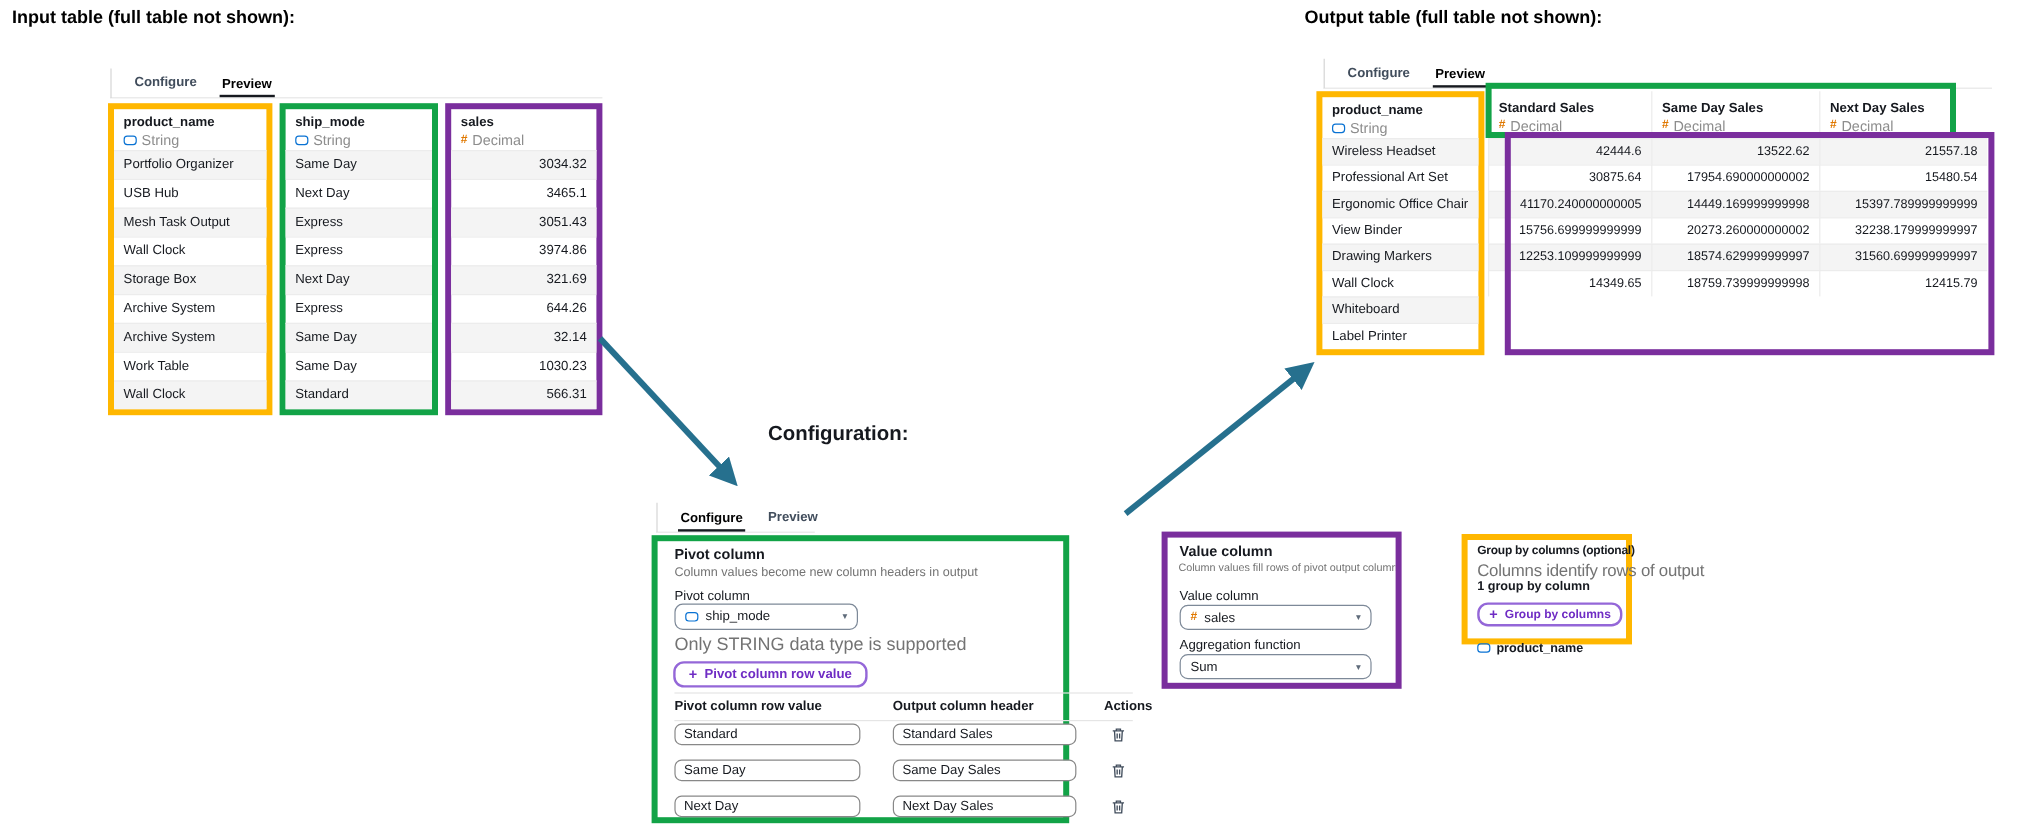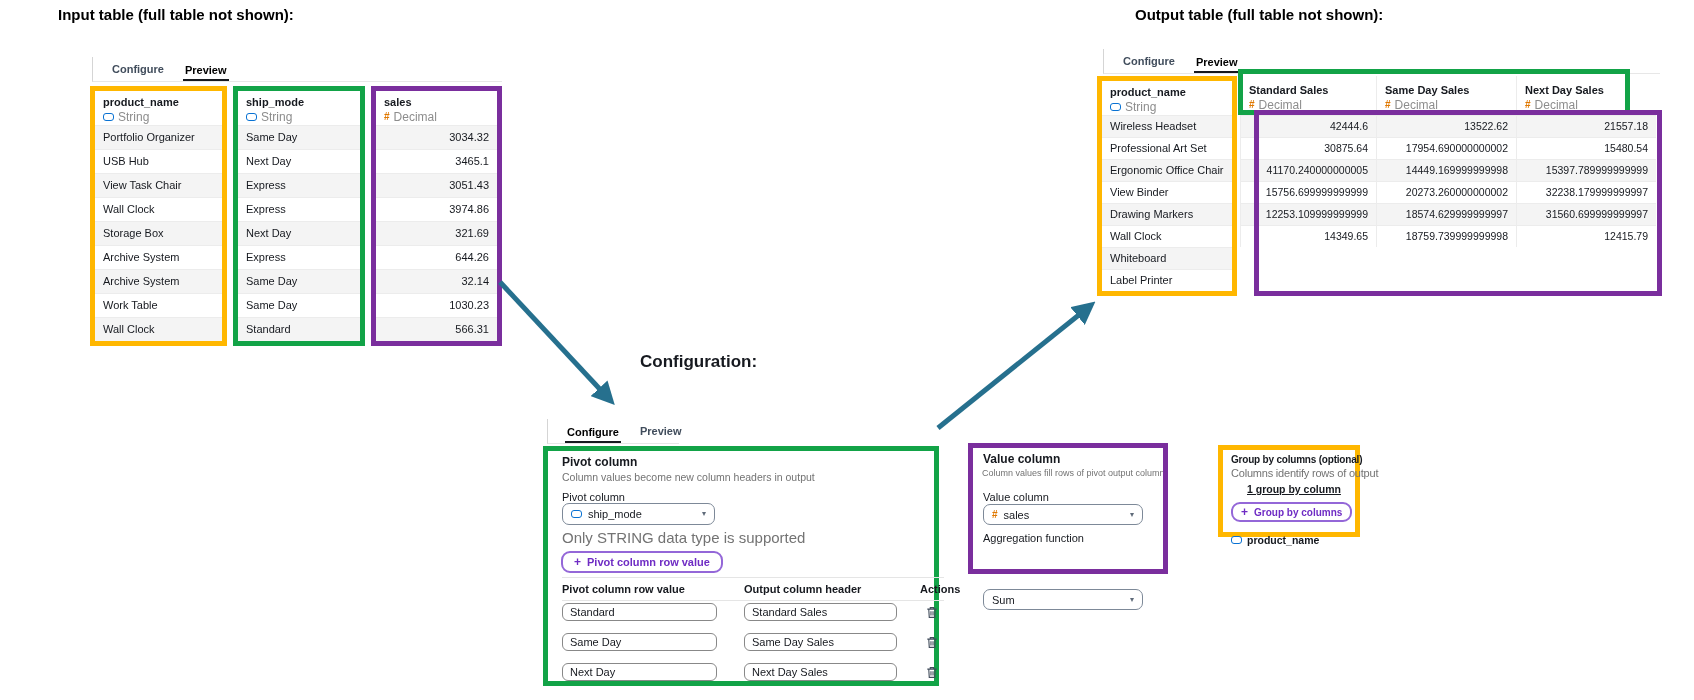--- a/index.html
+++ b/index.html
@@ -1,19 +1,19 @@
 <!DOCTYPE html>
 <html><head>
 <meta charset="utf-8">
 <style>
   *{margin:0;padding:0;box-sizing:border-box;}
   html,body{width:1694px;height:700px;background:#fff;font-family:"Liberation Sans",sans-serif;color:#16191f;overflow:hidden;}
   body{position:relative;}
   .abs{position:absolute;}
-  .big-title{position:absolute;font-size:15px;font-weight:700;color:#000;white-space:nowrap;margin-left:48px;}
+  .big-title{position:absolute;font-size:15px;font-weight:700;color:#000;white-space:nowrap;}
 
   
   .tabstrip{position:absolute;display:flex;align-items:flex-end;border-left:1px solid #d5d5d5;border-bottom:1px solid #e7e7e7;background:#fff;}
   .tab{font-size:11px;font-weight:700;color:#414d5c;margin-left:17px;padding:6px 2px 6px;white-space:nowrap;cursor:pointer;}
   .tab.selected{color:#000;padding-bottom:3.5px;border-bottom:2.5px solid #16191f;}
 
   
   #input-columns{position:absolute;left:90px;top:86px;display:flex;gap:6px;}
   .in-col{border-style:solid;border-width:5px;background:#fff;}
   .box-yellow{border-color:#FFB700;}
@@ -56,21 +56,21 @@
   .caret{margin-left:auto;color:#5f6b7a;font-size:8px;line-height:1;}
   .purple-btn{position:absolute;display:inline-flex;align-items:center;gap:6px;border:2px solid #9467d8;border-radius:9px;background:#fff;color:#6F2CC4;font-weight:700;font-size:11px;padding:3px 11px;font-family:inherit;white-space:nowrap;cursor:pointer;}
   .plus{font-size:12px;font-weight:700;line-height:1;}
   .cfg-thead{position:absolute;width:382px;display:grid;grid-template-columns:182px 176px 1fr;border-top:1px solid #e5e5e5;border-bottom:1px solid #e5e5e5;padding:5px 0;font-size:11px;font-weight:700;}
   .cfg-row{position:absolute;left:14px;width:382px;display:grid;grid-template-columns:182px 176px 1fr;align-items:center;}
   .cfg-input{height:18px;border:1px solid #888;border-radius:6px;padding:0 7px;font-size:11px;font-family:inherit;background:#fff;color:#16191f;}
   .cfg-input.w1{width:155px;}.cfg-input.w2{width:153px;}
   .trash-btn{background:none;border:none;cursor:pointer;justify-self:start;margin-left:6px;padding:0;height:14px;line-height:0;}
   .vc-sub{position:absolute;font-size:9px;color:#737373;white-space:nowrap;overflow:hidden;}
   .gb-title{position:absolute;font-size:10px;font-weight:700;letter-spacing:-0.2px;white-space:nowrap;}
-  .gb-sub{position:absolute;font-size:11px;color:#737373;letter-spacing:-0.2px;white-space:nowrap;}
+  .gb-sub{position:absolute;font-size:14px;color:#737373;letter-spacing:-0.2px;white-space:nowrap;}
   .gb-count{position:absolute;font-size:10.5px;font-weight:700;white-space:nowrap;}
   .gb-chip{position:absolute;display:flex;align-items:center;gap:5px;font-size:10.5px;font-weight:600;white-space:nowrap;}
 </style>
 </head>
 <body>
 
 <div class="big-title" style="left:10px;top:6px;">Input table (full table not shown):</div>
 <div class="big-title" style="left:1087px;top:6px;">Output table (full table not shown):</div>
 <div class="abs" style="left:640px;top:352px;font-size:17px;font-weight:700;">Configuration:</div>
 
@@ -92,21 +92,21 @@
     <div class="in-col w-prod box-yellow">
       <div class="col-head">
         <div class="col-name">product_name</div>
         <div class="col-type">
           <span class="string-icon"></span>
           <span class="type-text">String</span>
         </div>
       </div>
       <div class="cell alt">Portfolio Organizer</div>
       <div class="cell">USB Hub</div>
-      <div class="cell alt">View Task Chair</div>
+      <div class="cell alt">Mesh Task Output</div>
       <div class="cell">Wall Clock</div>
       <div class="cell alt">Storage Box</div>
       <div class="cell">Archive System</div>
       <div class="cell alt">Archive System</div>
       <div class="cell">Work Table</div>
       <div class="cell alt">Wall Clock</div>
     </div>
     <div class="in-col w-ship box-green">
       <div class="col-head">
         <div class="col-name">ship_mode</div>
@@ -224,21 +224,21 @@
     </div>
 </div>
 <div class="outline" style="left:1238px;top:69px;width:392px;height:46px;border-color:#12A347;"></div>
 <div class="outline" style="left:1254px;top:110px;width:408px;height:186px;border-color:#7A2E9D;"></div>
 
 <div class="tabstrip" style="left:547px;top:419px;width:132px;">
   <div class="tab selected">Configure</div>
   <div class="tab">Preview</div>
 </div>
 
-<div id="pivot-box" class="cfg-box cfg-green" style="left:543px;top:446px;width:396px;height:240px;">
+<div id="pivot-box" class="cfg-box cfg-green" style="left:543px;top:446px;width:348px;height:240px;">
   <div class="sec-title" style="left:14px;top:4px;">Pivot column</div>
   <div class="sec-sub" style="left:14px;top:20px;">Column values become new column headers in output</div>
   <div class="fld-label" style="left:14px;top:40px;">Pivot column</div>
   <div class="select" style="left:14px;top:52px;width:153px;">
     <span class="string-icon"></span>
     <span class="sel-text">ship_mode</span>
     <span class="caret">▾</span>
   </div>
   <div class="hint" style="left:14px;top:78px;">Only STRING data type is supported</div>
   <button class="purple-btn" style="left:13px;top:100px;">
@@ -277,30 +277,30 @@
 <div class="cfg-box cfg-purple" style="left:968px;top:443px;width:200px;height:131px;">
   <div class="sec-title" style="left:10px;top:4px;">Value column</div>
   <div class="vc-sub" style="left:9px;top:20px;width:181px;">Column values fill rows of pivot output columns</div>
   <div class="fld-label" style="left:10px;top:43px;">Value column</div>
   <div class="select" style="left:10px;top:56px;width:160px;height:21px;">
     <span class="decimal-icon">#</span>
     <span class="sel-text">sales</span>
     <span class="caret">▾</span>
   </div>
   <div class="fld-label" style="left:10px;top:84px;">Aggregation function</div>
-  <div class="select" style="left:10px;top:97px;width:160px;height:21px;margin-top:44px;">
+  <div class="select" style="left:10px;top:97px;width:160px;height:21px;">
     <span class="sel-text">Sum</span>
     <span class="caret">▾</span>
   </div>
 </div>
 
 <div class="cfg-box cfg-yellow" style="left:1218px;top:445px;width:142px;height:92px;">
   <div class="gb-title" style="left:8px;top:4px;">Group by columns (optional)</div>
   <div class="gb-sub" style="left:8px;top:17px;">Columns identify rows of output</div>
-  <div class="gb-count" style="left:24px;top:33px;text-decoration:underline;">1 group by column</div>
+  <div class="gb-count" style="left:8px;top:33px;">1 group by column</div>
   <button class="purple-btn" style="left:8px;top:52px;padding:2px 8px;font-size:10px;">
     <span class="plus">+</span>
     <span>Group by columns</span>
   </button>
   <div class="gb-chip" style="left:8px;top:84px;">
     <span class="string-icon"></span>
     <span>product_name</span>
   </div>
 </div>
 

